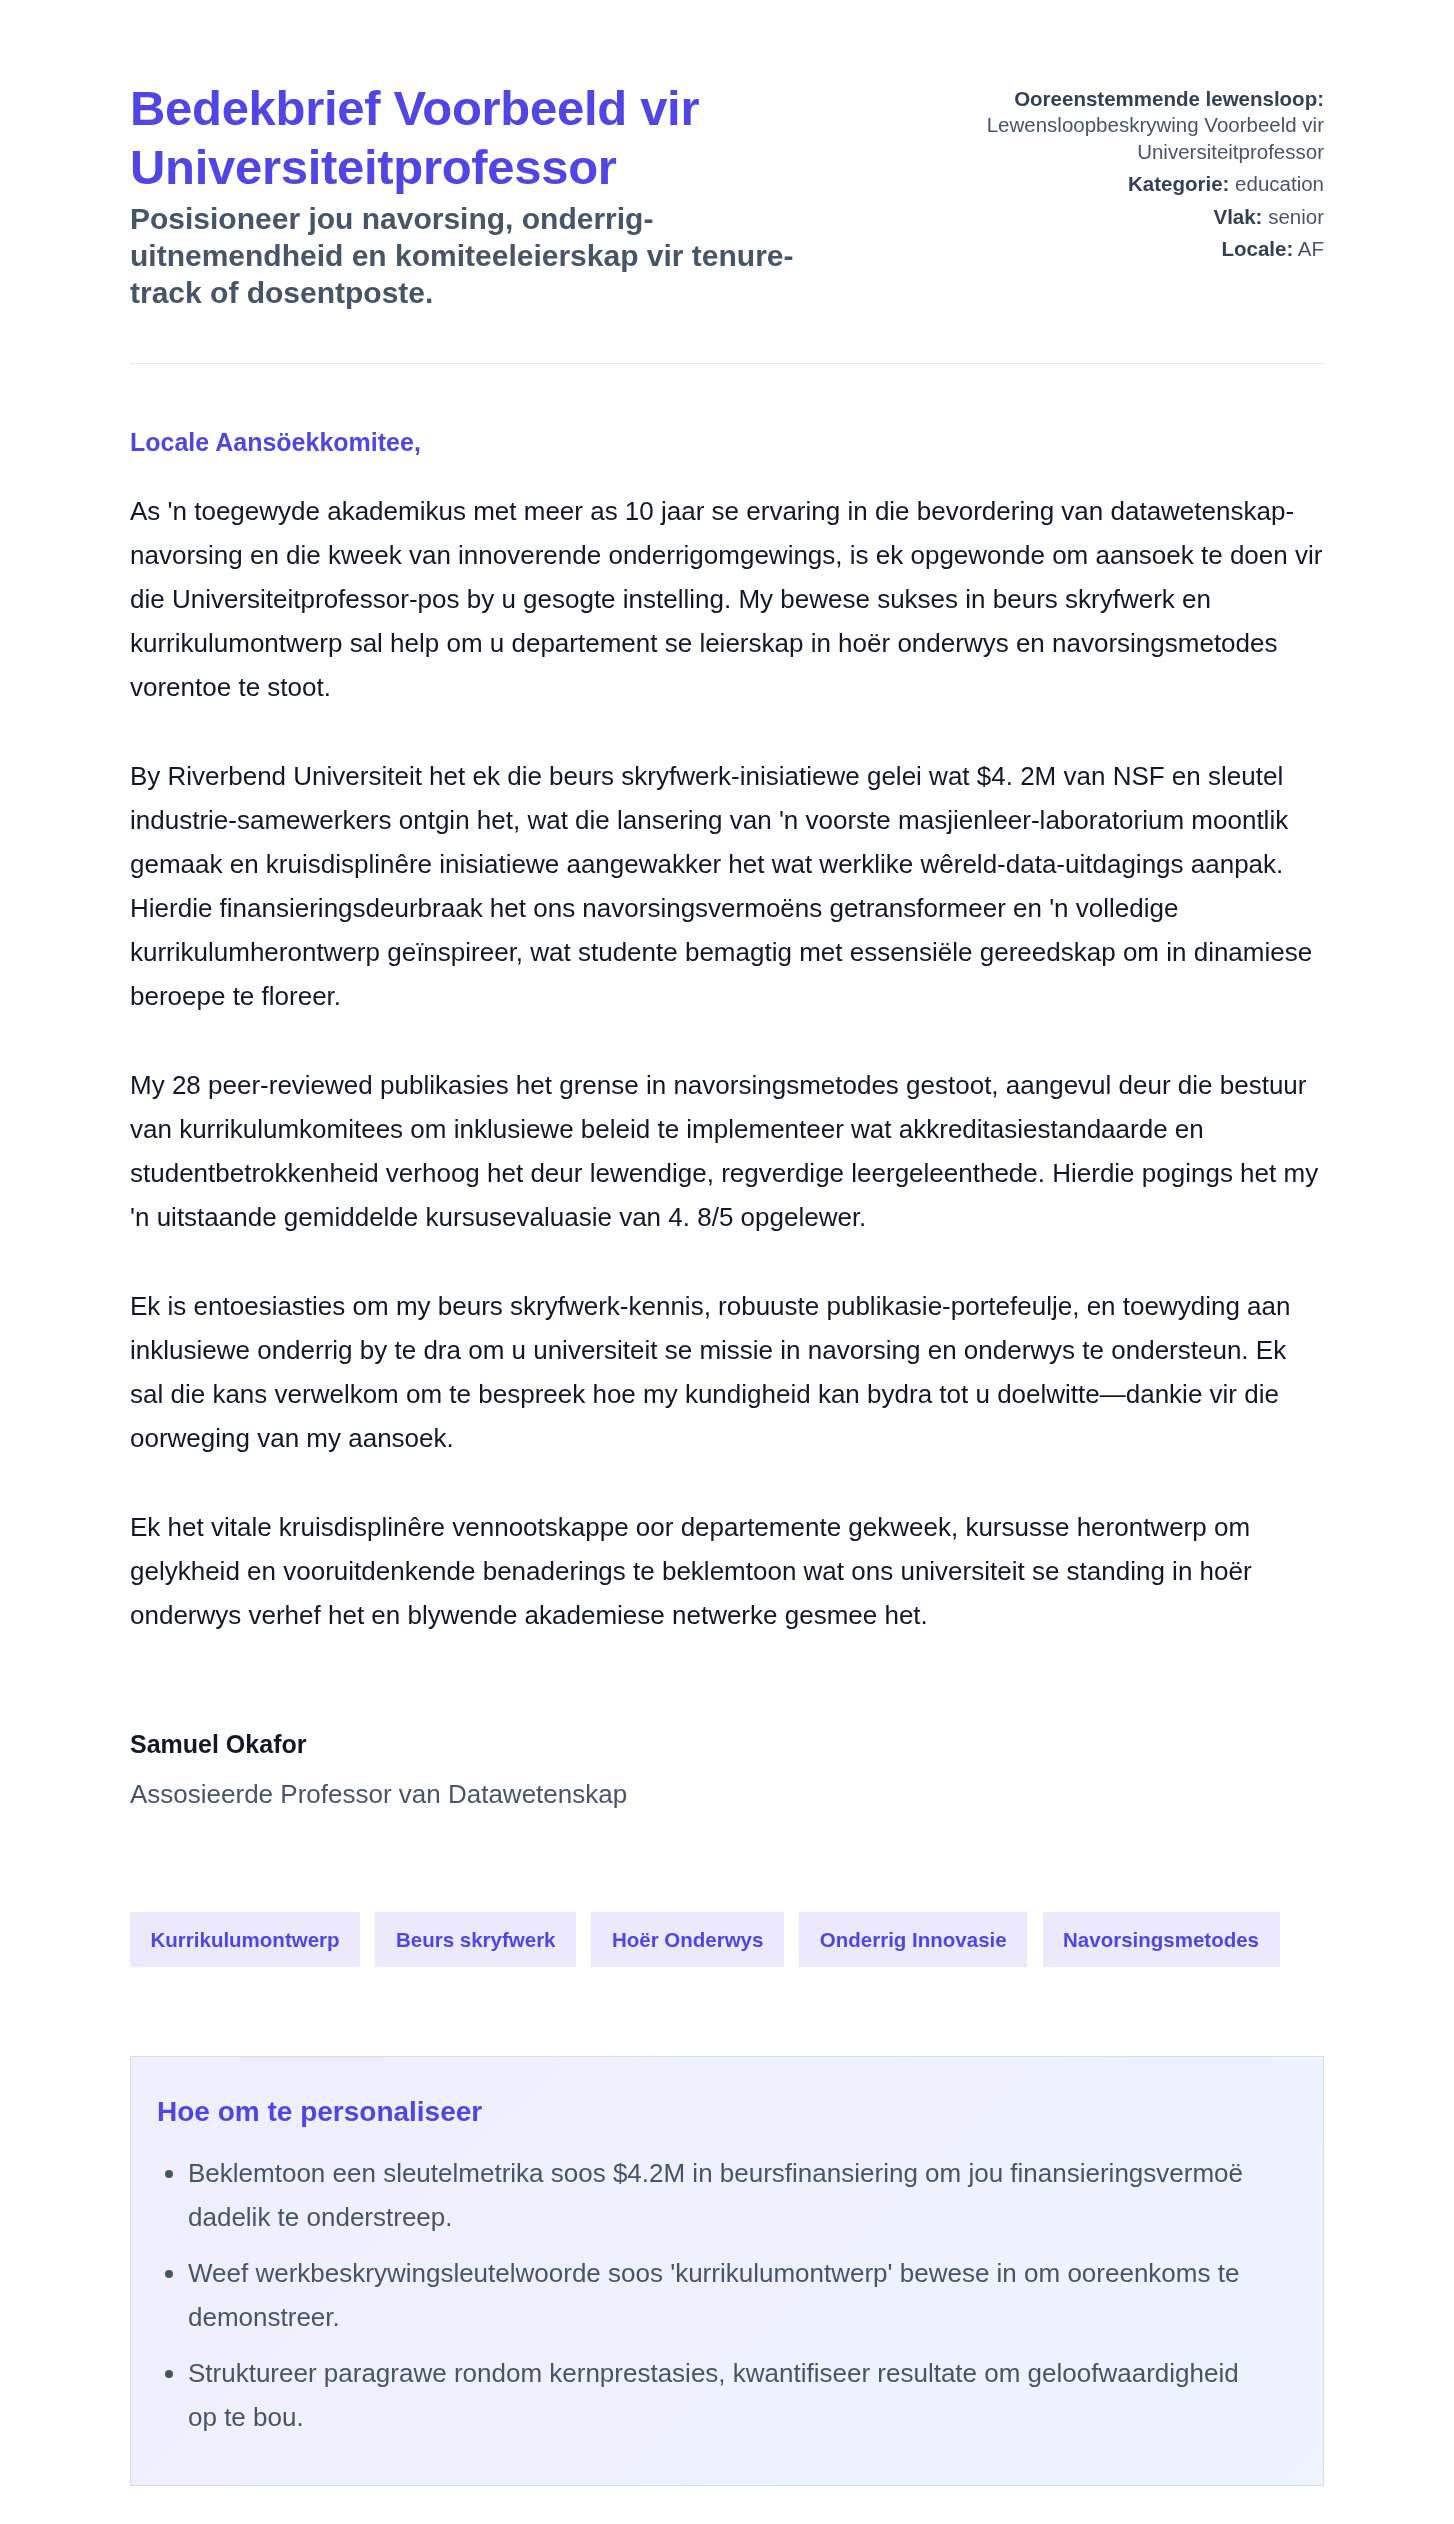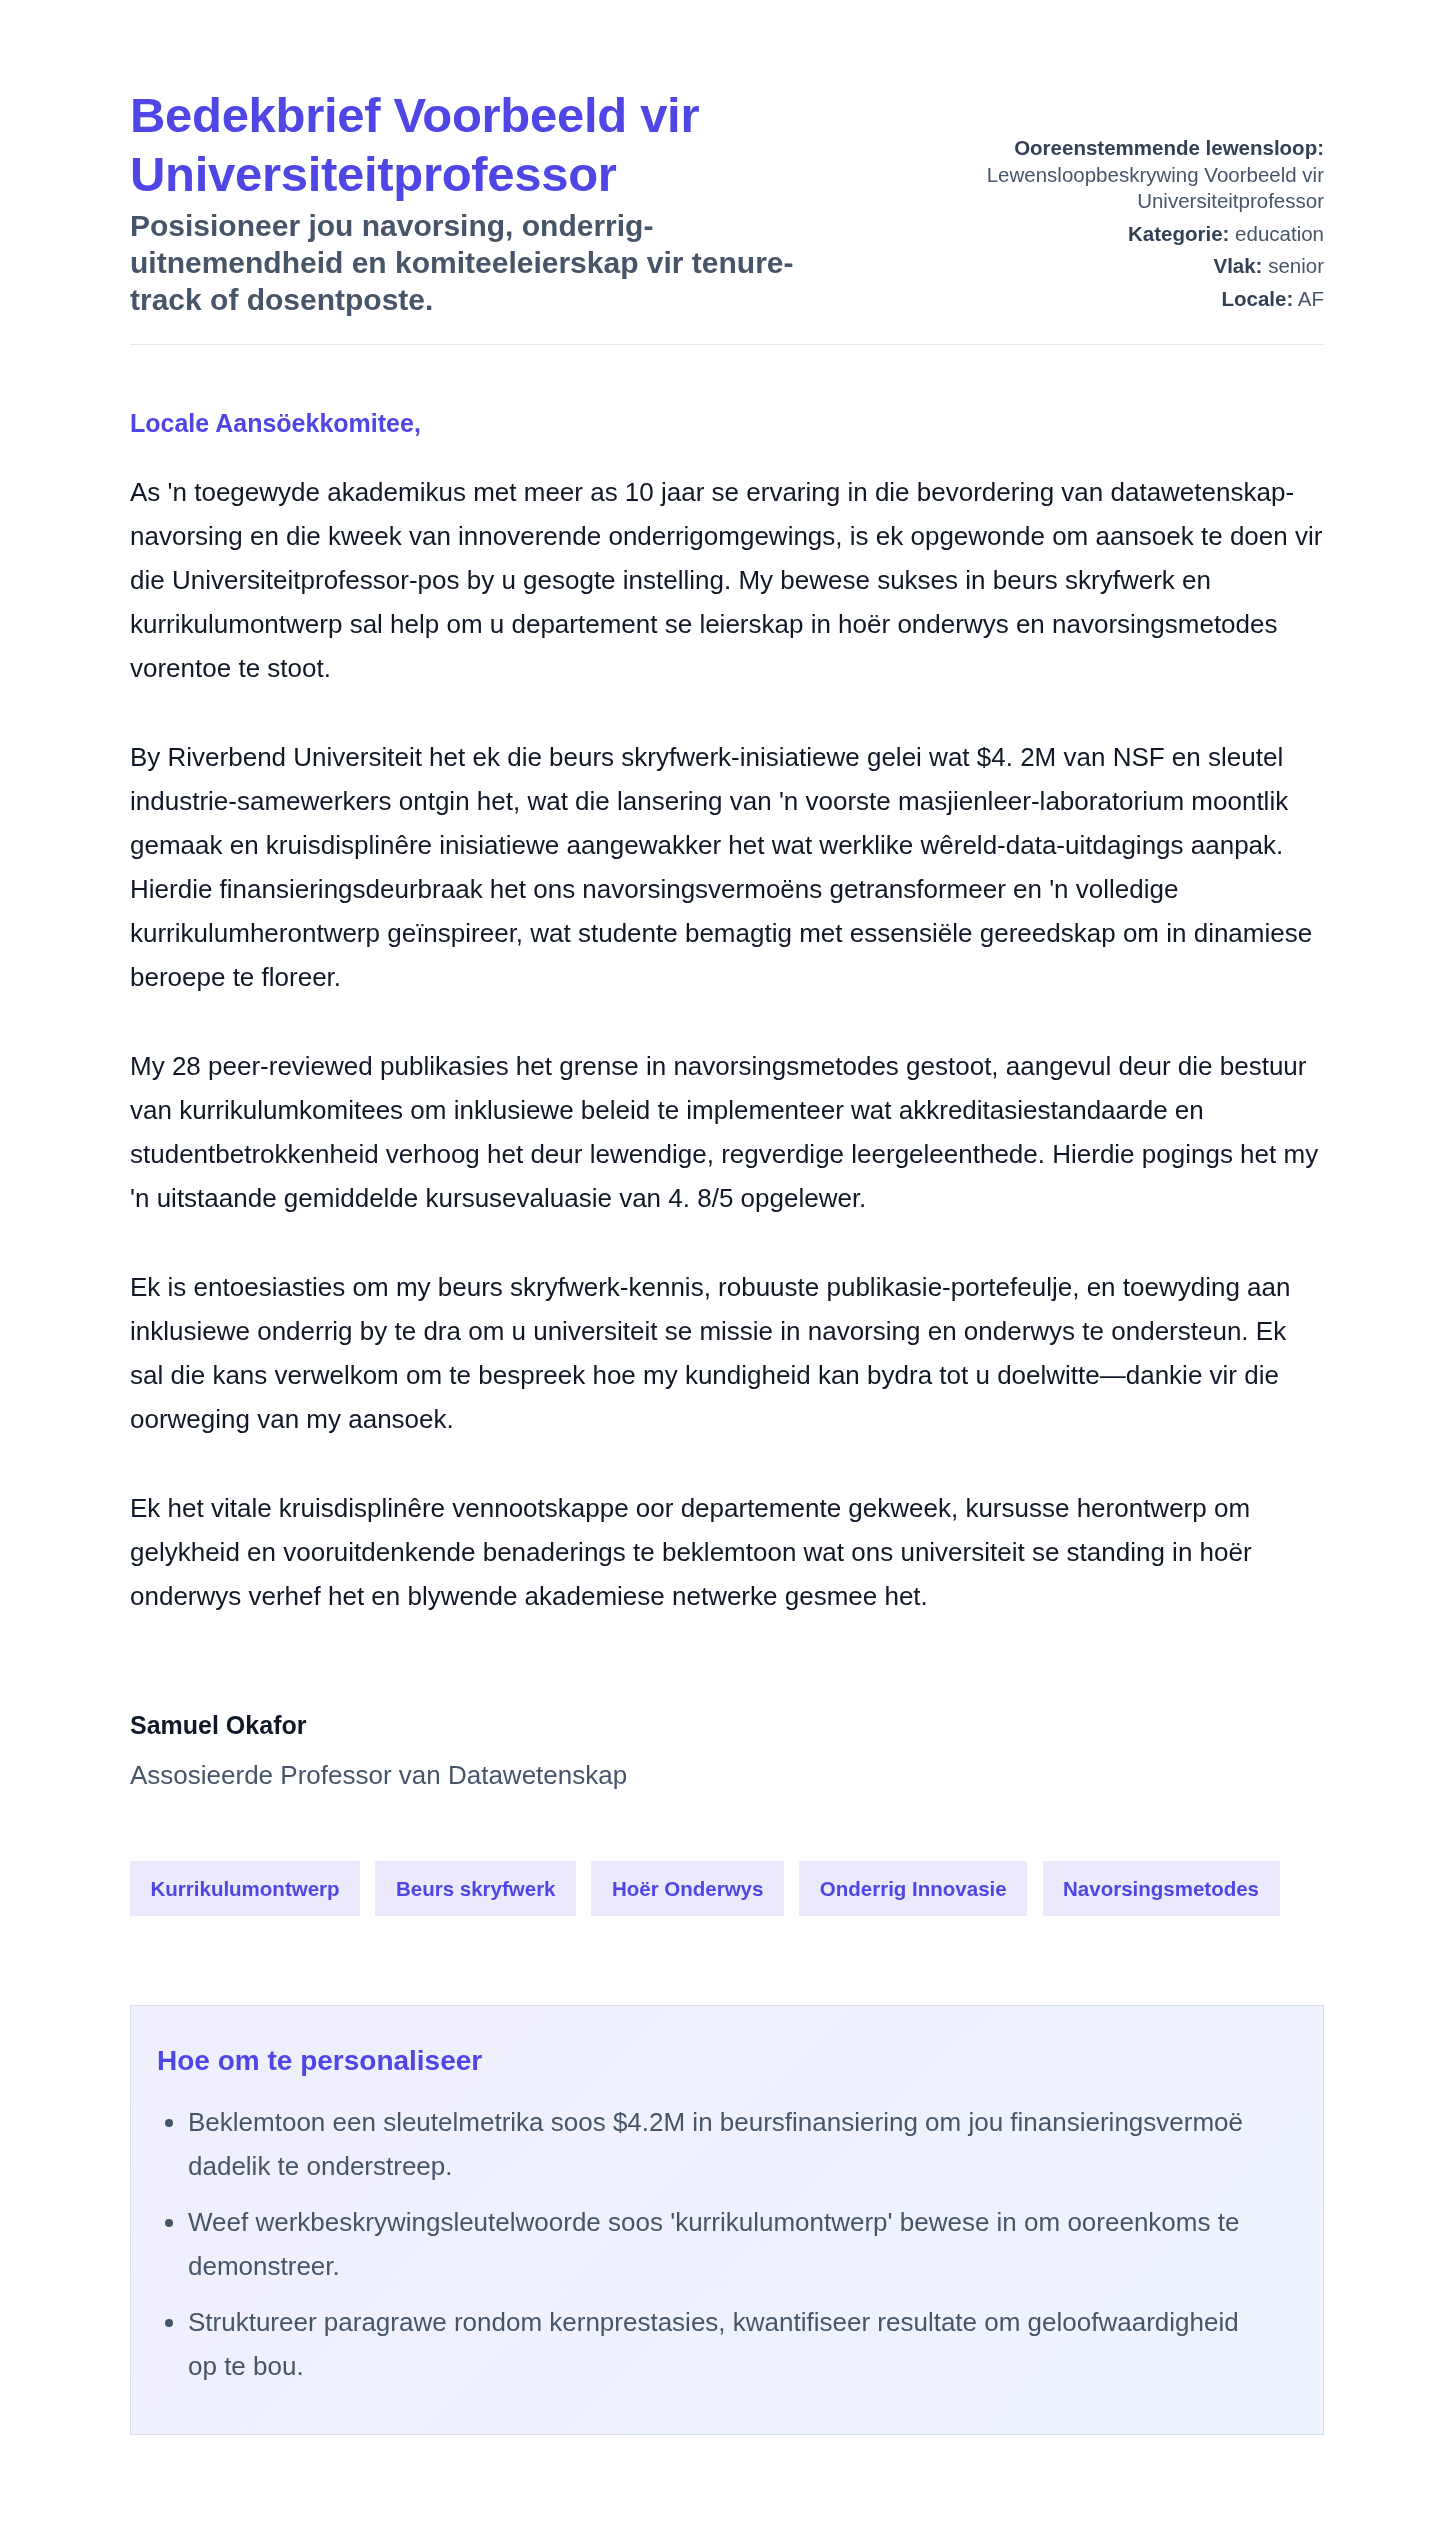--- a/index.html
+++ b/index.html
@@ -1,31 +1,31 @@
 <!DOCTYPE html>
 <html style="font-size:13.7px"><head>
 <meta charset="utf-8">
 <style>
   html, body { margin: 0; padding: 0; background: #ffffff; }
   body { width: 1454px; height: 2525px; font-family: "Liberation Sans", "DejaVu Sans", sans-serif; color: #111827; }
   .page { position: relative; width: 1194px; margin: 0 auto; padding-top: 79px; }
-  .header { display: flex; justify-content: space-between; align-items: flex-end; padding-bottom: 26px; border-bottom: 1.7px solid #e5e7eb; margin-top: 7px; }
+  .header { display: flex; justify-content: space-between; align-items: flex-start; padding-bottom: 52px; border-bottom: 1.7px solid #e5e7eb; }
   .header-left { width: 718px; }
   .title { margin: 0; font-size: 49px; line-height: 59px; font-weight: 700; color: #4f46e5; letter-spacing: -0.3px; }
   .subtitle { margin: 3.4px 0 0 0; font-size: 30px; line-height: 37px; font-weight: 700; color: #475569; }
   .meta { width: 445px; text-align: right; font-size: 20.5px; line-height: 26.5px; color: #475569; padding-top: 6.8px; }
   .meta-row { margin-bottom: 6px; }
   .meta-label { font-weight: 700; color: #334155; }
   .salutation { margin: 63px 0 0 0; font-size: 25px; font-weight: 700; color: #4f46e5; line-height: 31px; }
   .body-text { margin-top: 31px; }
   .para { margin: 0 0 45px 0; font-size: 26px; line-height: 44px; color: #111827; }
   .signature { margin-top: 92px; }
   .sig-name { font-size: 25px; font-weight: 700; color: #111827; line-height: 31px; }
   .sig-title { font-size: 26px; color: #475569; line-height: 31px; margin-top: 19px; }
-  .tags { display: flex; gap: 15.4px; margin-top: 70px; align-items: flex-end; }
+  .tags { display: flex; gap: 15.4px; margin-top: 102px; align-items: flex-end; }
   .tag { background: #ebe9fb; color: #4f46e5; font-size: 20.5px; font-weight: 600; padding: 0 20.5px; height: 55px; line-height: 55px; }
   .tip-box { margin-top: 89px; border: 1.7px solid #d7dbf4; background: linear-gradient(135deg, #f0effc 0%, #edf4fd 100%); padding: 38px 34px 34px 26px; }
   .tip-title { margin: 0; font-size: 28px; font-weight: 700; color: #4f46e5; line-height: 34px; }
   .tip-list { margin: 22px 16px 0 0; padding-left: 31px; }
   .tip-item { font-size: 26px; line-height: 44px; color: #475569; margin-bottom: 12px; }
   .tip-item::marker { color: #475569; }
 </style>
 </head>
 <body>
 

